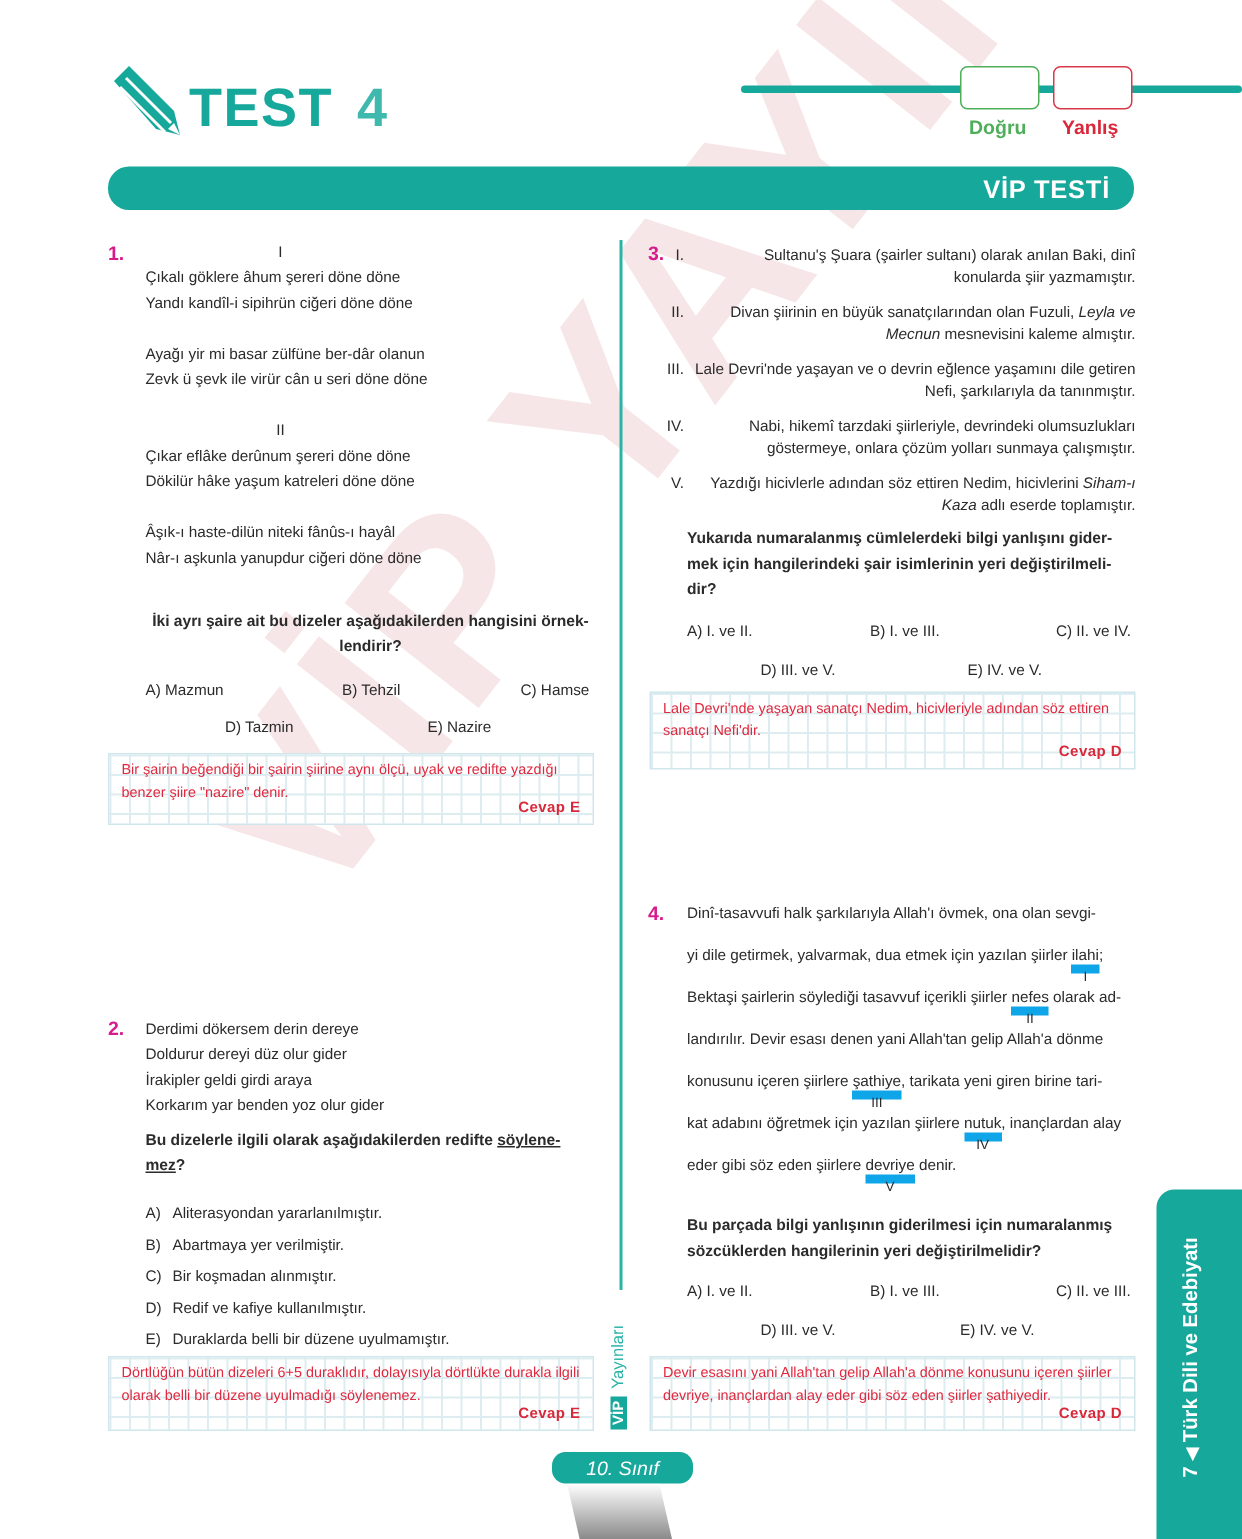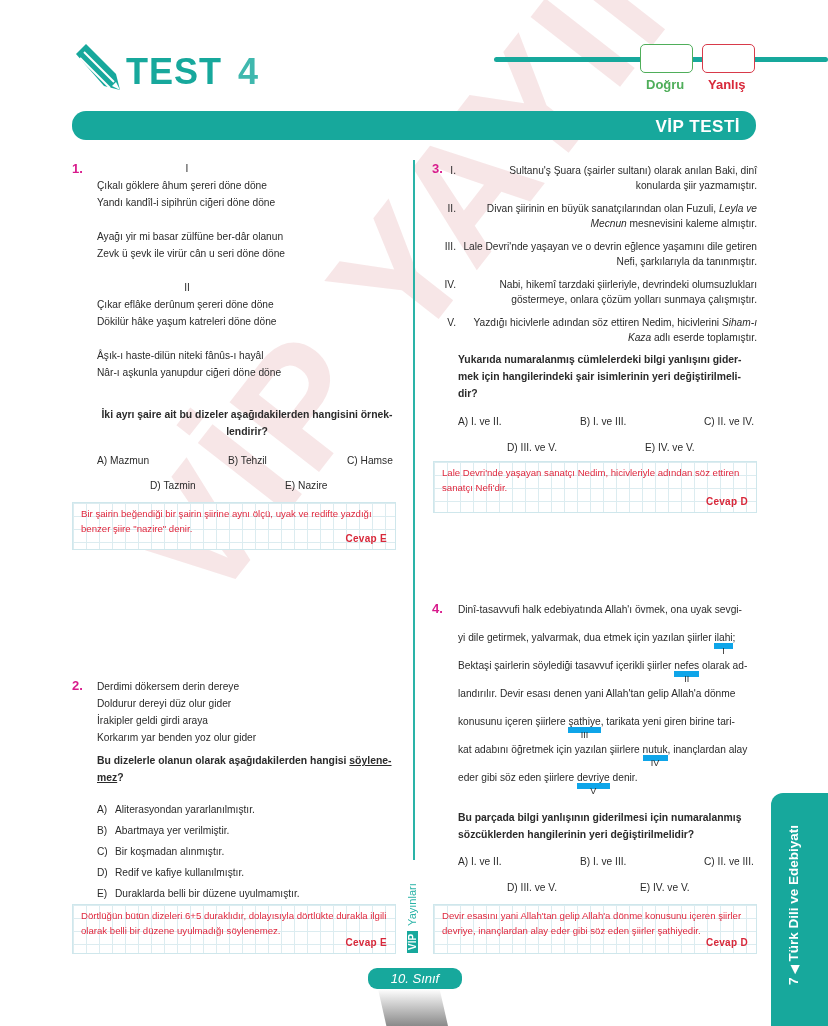--- a/index.html
+++ b/index.html
@@ -123,21 +123,21 @@
 </div>
 
 <div class="qnum" style="left:72px; top:678px;">2.</div>
 <div class="block" style="left:97px; top:678px; width:300px;">
   <div class="poem-line">Derdimi dökersem derin dereye</div>
   <div class="poem-line">Doldurur dereyi düz olur gider</div>
   <div class="poem-line">İrakipler geldi girdi araya</div>
   <div class="poem-line">Korkarım yar benden yoz olur gider</div>
 </div>
 <div class="block q-stem" style="left:97px; top:752px; width:300px;">
-  <span>Bu dizelerle olanun olarak aşağıdakilerden hangisi </span><span class="under">söylene-mez</span><span>?</span>
+  <span>Bu dizelerle ilgili olarak aşağıdakilerden redifte </span><span class="under">söylene-mez</span><span>?</span>
 </div>
 <div class="block" style="left:97px; top:799px; width:300px; line-height:21px;">
   <div><span style="display:inline-block;width:18px;">A)</span><span>Aliterasyondan yararlanılmıştır.</span></div>
   <div><span style="display:inline-block;width:18px;">B)</span><span>Abartmaya yer verilmiştir.</span></div>
   <div><span style="display:inline-block;width:18px;">C)</span><span>Bir koşmadan alınmıştır.</span></div>
   <div><span style="display:inline-block;width:18px;">D)</span><span>Redif ve kafiye kullanılmıştır.</span></div>
   <div><span style="display:inline-block;width:18px;">E)</span><span>Duraklarda belli bir düzene uyulmamıştır.</span></div>
 </div>
 <div class="answer-box" style="left:72px; top:904px; width:324px; height:50px;">
   <span>Dörtlüğün bütün dizeleri 6+5 duraklıdır, dolayısıyla dörtlükte durakla ilgili olarak belli bir düzene uyulmadığı söylenemez.</span>
@@ -173,21 +173,21 @@
 <div class="opt-row" style="left:704px; top:416px;">C) II. ve IV.</div>
 <div class="opt-row" style="left:507px; top:442px;">D) III. ve V.</div>
 <div class="opt-row" style="left:645px; top:442px;">E) IV. ve V.</div>
 <div class="answer-box" style="left:433px; top:461px; width:324px; height:52px;">
   <span>Lale Devri'nde yaşayan sanatçı Nedim, hicivleriyle adından söz ettiren sanatçı Nefi'dir.</span>
   <span class="answer-key">Cevap D</span>
 </div>
 
 <div class="qnum" style="left:432px; top:601px;">4.</div>
 <div class="block" style="left:458px; top:601px; width:300px;">
-  <div class="passage-line">Dinî-tasavvufi halk edebiyatında Allah'ı övmek, ona uyak sevgi-</div>
+  <div class="passage-line">Dinî-tasavvufi halk şarkılarıyla Allah'ı övmek, ona olan sevgi-</div>
   <div class="passage-line"><span>yi dile getirmek, yalvarmak, dua etmek için yazılan şiirler </span><span class="ul-word"><span class="w">ilahi</span><span class="mark">I</span></span><span>;</span></div>
   <div class="passage-line"><span>Bektaşi şairlerin söylediği tasavvuf içerikli şiirler </span><span class="ul-word"><span class="w">nefes</span><span class="mark">II</span></span><span> olarak ad-</span></div>
   <div class="passage-line">landırılır. Devir esası denen yani Allah'tan gelip Allah'a dönme</div>
   <div class="passage-line"><span>konusunu içeren şiirlere </span><span class="ul-word"><span class="w">şathiye</span><span class="mark">III</span></span><span>, tarikata yeni giren birine tari-</span></div>
   <div class="passage-line"><span>kat adabını öğretmek için yazılan şiirlere </span><span class="ul-word"><span class="w">nutuk</span><span class="mark">IV</span></span><span>, inançlardan alay</span></div>
   <div class="passage-line"><span>eder gibi söz eden şiirlere </span><span class="ul-word"><span class="w">devriye</span><span class="mark">V</span></span><span> denir.</span></div>
 </div>
 <div class="block q-stem" style="left:458px; top:809px; width:300px;">Bu parçada bilgi yanlışının giderilmesi için numaralanmış sözcüklerden hangilerinin yeri değiştirilmelidir?</div>
 <div class="opt-row" style="left:458px; top:856px;">A) I. ve II.</div>
 <div class="opt-row" style="left:580px; top:856px;">B) I. ve III.</div>

